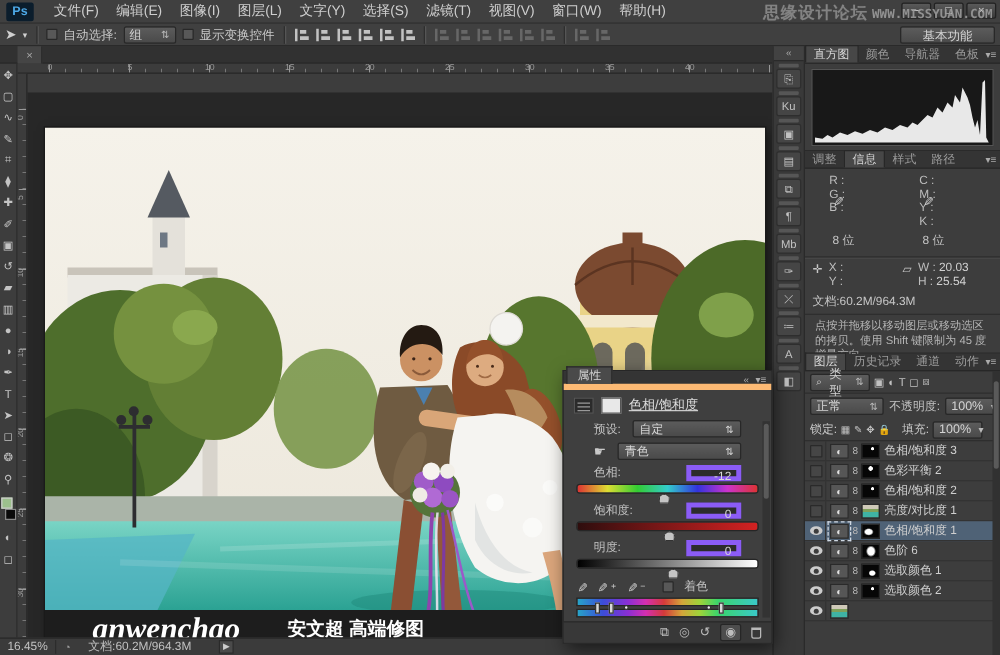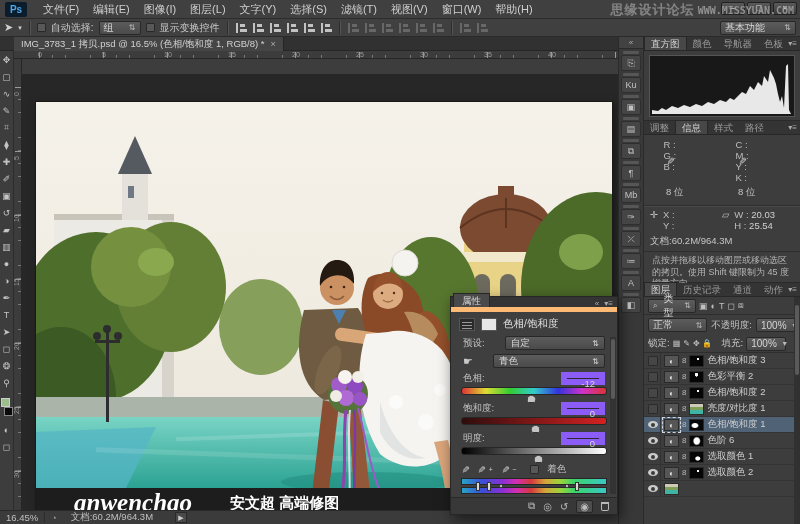--- a/index.html
+++ b/index.html
@@ -24,21 +24,21 @@
   .osep{width:1px;height:14px;background:#2e2e2e;box-shadow:1px 0 0 #555;margin:0 2px;}
   .checkbox{width:9px;height:9px;border:1px solid #282828;background:#585858;border-radius:1px;}
   .dd{height:14px;background:linear-gradient(#5c5c5c,#4a4a4a);border:1px solid #282828;border-radius:2px;display:flex;align-items:center;justify-content:space-between;padding:0 4px;gap:6px;font-size:10px;color:#d4d4d4;}
   .dd .arr{font-size:8px;color:#bbb;}
   .aico{width:12px;height:10px;background:
       linear-gradient(#c2c2c2,#c2c2c2) 1px 0/2px 10px no-repeat,
       linear-gradient(#c2c2c2,#c2c2c2) 5px 1px/5px 3px no-repeat,
       linear-gradient(#c2c2c2,#c2c2c2) 5px 6px/7px 3px no-repeat;}
   .aico.dis{opacity:.3;}
   .toolico{color:#d0d0d0;font-size:11px;}
-  .ws{margin-left:auto;}
+  .ws{margin-left:auto;flex-direction:column;}
   
   .tabbar{position:absolute;left:0;top:37px;width:618px;height:14px;background:#313131;border-bottom:1px solid #262626;display:flex;}
   .doctab{height:14px;background:#454545;border-right:1px solid #262626;display:flex;align-items:center;gap:6px;padding:0 7px;font-size:9.5px;color:#d2d2d2;white-space:nowrap;margin-left:14px;}
   .doctab .x{color:#aaa;font-size:9px;}
   
   .hruler{position:absolute;left:14px;top:51px;width:604px;height:8px;background:#3c3c3c;border-bottom:1px solid #262626;overflow:hidden;}
   .hruler .minor{position:absolute;bottom:0;left:26px;right:0;height:3px;background:repeating-linear-gradient(90deg,transparent 0 12px,#777 12px 12.8px);}
   .hruler .major{position:absolute;bottom:0;left:25px;right:0;height:6px;background:repeating-linear-gradient(90deg,#999 0 1px,transparent 1px 64px);}
   .hruler span{position:absolute;top:0;font-size:7px;color:#9a9a9a;}
   .vruler{position:absolute;left:14px;top:59px;width:8px;height:451px;background:#3c3c3c;border-right:1px solid #262626;overflow:hidden;}
@@ -110,28 +110,28 @@
   .m-photo{background:linear-gradient(180deg,#cfc9b8 0 35%,#7fa05a 35% 60%,#3fb3a4 60% 100%);}
   .lname{font-size:9.5px;color:#cfcfcf;white-space:nowrap;overflow:hidden;}
   .i-trash{width:8px;height:9px;border:1px solid #b9b9b9;border-top:2px solid #b9b9b9;border-radius:0 0 2px 2px;}
   .lscroll{position:absolute;right:0;top:0;bottom:16px;width:6px;background:#313131;}
   .lscroll::before{content:"";position:absolute;left:1px;top:8px;width:4px;height:70px;background:#5a5a5a;border-radius:2px;}
   
   .props{position:absolute;left:450px;top:296px;width:168px;height:219px;background:#3f3f3f;border:1px solid #262626;box-shadow:3px 5px 14px rgba(0,0,0,.55);z-index:50;}
   .props .title{height:15px;background:#343434;border-bottom:5px solid #fdba74;display:flex;align-items:flex-end;position:relative;}
   .props .ttab{background:#4a4a4a;border:1px solid #272727;border-bottom:none;padding:0 8px;font-size:9.5px;line-height:13px;color:#d6d6d6;margin-left:2px;}
   .props .ticons{position:absolute;right:4px;top:2px;font-size:8px;color:#aaa;display:flex;gap:5px;}
-  .phead{display:flex;align-items:center;gap:6px;padding:5px 8px 3px;}
+  .phead{display:flex;align-items:center;gap:6px;padding:5px 8px 3px;text-decoration:underline;}
   .adjbadge{width:16px;height:13px;background:#2b2b2b;border:1px solid #555;background-image:linear-gradient(#999,#999),linear-gradient(#999,#999),linear-gradient(#999,#999);background-size:10px 1px,10px 1px,10px 1px;background-position:2px 3px,2px 6px,2px 9px;background-repeat:no-repeat;}
   .maskbadge{width:16px;height:13px;background:#e8e8e8;border:1px solid #555;}
   .ptitle{font-size:10.5px;color:#dcdcdc;}
-  .prow{display:flex;align-items:center;gap:20px;padding:2px 12px;}
+  .prow{display:flex;align-items:center;gap:9px;padding:2px 24px;}
   .plabel{font-size:9.5px;color:#c2c2c2;white-space:nowrap;}
   .pdd{flex:1;height:14px;background:linear-gradient(#5c5c5c,#4a4a4a);border:1px solid #282828;border-radius:2px;display:flex;align-items:center;justify-content:space-between;padding:0 5px;font-size:9.5px;color:#d8d8d8;}
-  .valbox{margin-left:auto;width:44px;height:13px;background:#2c2c2c;border:6px solid #8b5cf6;color:#d8d8d8;font-size:9.5px;text-align:right;padding:0 4px;line-height:12px;}
+  .valbox{margin-left:auto;width:44px;height:13px;background:#2c2c2c;border:4px solid #8b5cf6;color:#d8d8d8;font-size:9.5px;text-align:right;padding:0 4px;line-height:12px;}
   .slider{position:relative;height:8px;margin:2px 10px 5px;border-radius:3px;border:1px solid #262626;}
   .sl-hue{background:linear-gradient(90deg,#d33,#dd3,#3c3,#3cc,#33d,#c3c,#d33);}
   .sl-sat{background:linear-gradient(90deg,#2e0d0d,#d42222);}
   .sl-lig{background:linear-gradient(90deg,#000,#fff);}
   .thumb{position:absolute;top:7px;width:9px;height:8px;background:#c4c4c4;border:1px solid #333;clip-path:polygon(50% 0,100% 40%,82% 100%,18% 100%,0 40%);}
   .drow{display:flex;align-items:center;gap:8px;padding:3px 10px 0;}
   .dropper{font-size:10px;color:#cfcfcf;display:inline-block;transform:rotate(90deg);}
   .dsup{font-size:7px;color:#cfcfcf;margin-left:-5px;vertical-align:top;}
   .rangerow{display:flex;justify-content:space-between;padding:2px 10px 0;font-size:9px;color:#c6c6c6;}
   .specwrap{position:relative;margin:2px 10px 0;height:17px;}
@@ -206,21 +206,20 @@
     <span class="aico dis"></span>
     <span class="aico dis"></span>
     <div class="dd ws" style="width:76px">
       <span>基本功能</span>
       <span class="arr">⇅</span>
     </div>
   </div>
 
   <div class="tabbar">
     <div class="doctab">
-      <span>IMG_3783_1 拷贝.psd @ 16.5% (色相/饱和度 1, RGB/8) *</span>
       <span class="x">×</span>
     </div>
   </div>
 
   <div class="hruler">
     <div class="minor"></div>
       <div class="major"></div>
     <span style="left:24px">0</span>
       <span style="left:88px">5</span>
     <span style="left:150px">10</span>

